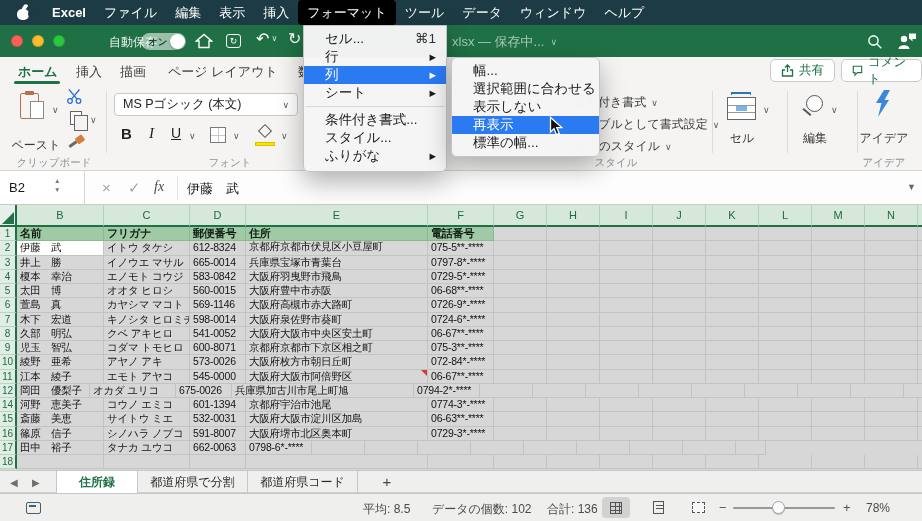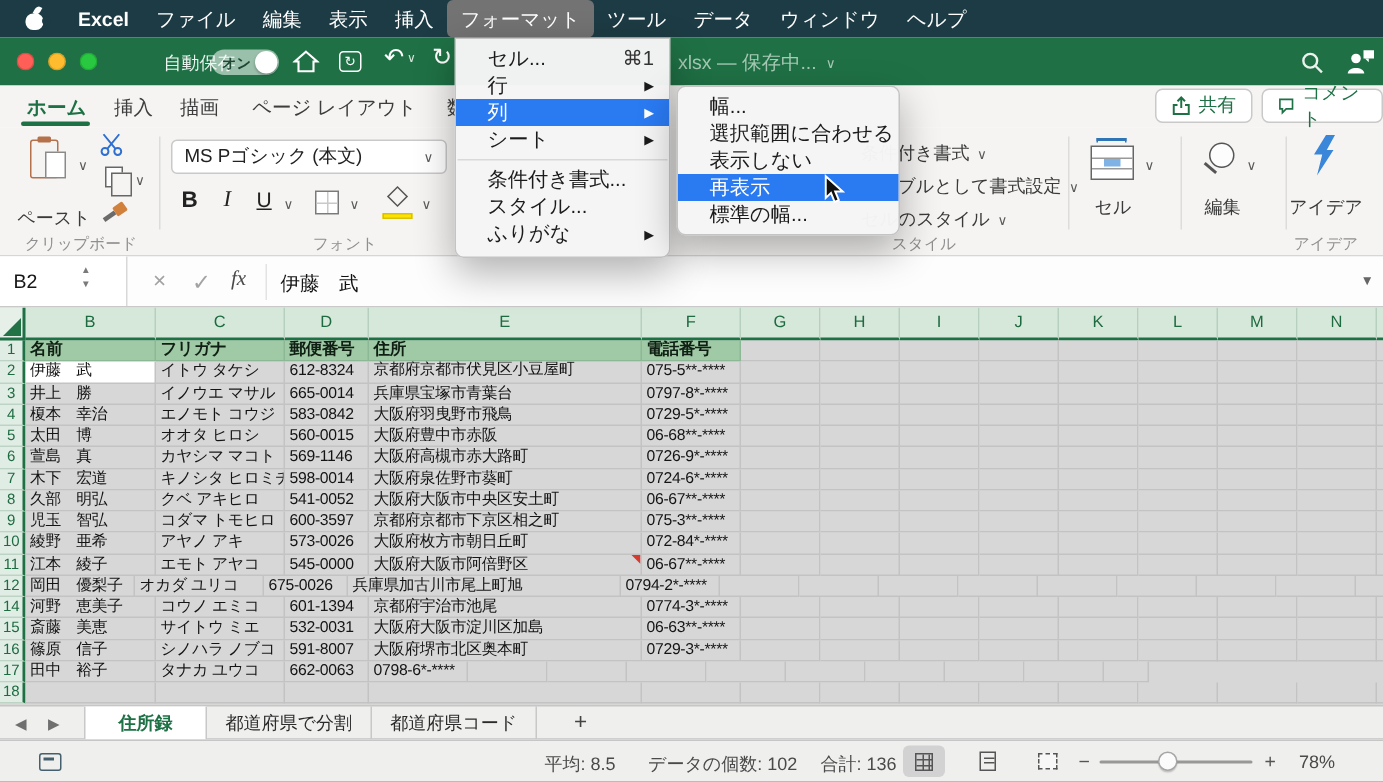--- a/index.html
+++ b/index.html
@@ -9,21 +9,21 @@
 
   
   #menubar{position:absolute;left:0;top:0;width:922px;height:25px;background:#1d3b44;
            display:flex;align-items:center;color:#fff;font-size:13px;padding-left:16px;}
   .apple{position:relative;width:15px;height:16px;margin-right:12px;}
   .apple .body{position:absolute;left:1px;top:4px;width:12px;height:11px;background:#fff;border-radius:5px 5px 5px 5px;}
   .apple .leaf{position:absolute;left:7px;top:-1px;width:4px;height:6px;background:#fff;border-radius:60% 0 60% 0;transform:rotate(30deg);}
   .apple .bite{position:absolute;right:-3px;top:6px;width:6px;height:6px;background:#1d3b44;border-radius:50%;}
   .mb-item{padding:0 9px;height:25px;line-height:25px;border-radius:4px;white-space:nowrap;}
   .mb-bold{font-weight:bold;}
-  .mb-active{background:#737373;}
+  .mb-active{background:#000000;}
 
   
   #titlebar{position:absolute;left:0;top:25px;width:922px;height:32px;background:#1f7145;}
   .light{position:absolute;top:10px;width:12px;height:12px;border-radius:50%;border:1px solid rgba(0,0,0,.15);}
   .l-red{left:11px;background:#ff5f57;} .l-yel{left:32px;background:#febc2e;} .l-grn{left:53px;background:#28c840;}
   .autosave-lbl{position:absolute;left:88px;top:9px;font-size:12px;color:#eaf3ee;margin-left:21px;}
   .toggle{position:absolute;left:141px;top:8px;width:45px;height:17px;border-radius:9px;background:rgba(255,255,255,.55);}
   .tog-txt{position:absolute;left:7px;top:3px;font-size:9.5px;color:#1d4733;font-weight:bold;}
   .tog-knob{position:absolute;right:1px;top:1px;width:15px;height:15px;border-radius:50%;background:#fff;box-shadow:0 1px 2px rgba(0,0,0,.3);}
   .tb-icon{position:absolute;color:#fff;display:flex;align-items:center;}
@@ -491,21 +491,21 @@
           <div class="cell" style="width: 53px;"></div>
           <div class="cell" style="width: 53px;"></div>
           <div class="cell" style="width: 53px;"></div>
           <div class="cell" style="width: 53px;"></div>
           <div class="cell" style="width: 30px;"></div>
         </div>
         <div class="grow" style="height: 14.25px;">
           <div class="row-hdr">9</div>
           <div class="cell" style="width: 87px;">児玉　智弘</div>
           <div class="cell" style="width: 86px;">コダマ トモヒロ</div>
-          <div class="cell" style="width: 56px;">600-3597</div>
+          <div class="cell" style="width: 56px;">600-8071</div>
           <div class="cell" style="width: 182px;">京都府京都市下京区相之町</div>
           <div class="cell" style="width: 66px;">075-3**-****</div>
           <div class="cell" style="width: 53px;"></div>
           <div class="cell" style="width: 53px;"></div>
           <div class="cell" style="width: 53px;"></div>
           <div class="cell" style="width: 53px;"></div>
           <div class="cell" style="width: 53px;"></div>
           <div class="cell" style="width: 53px;"></div>
           <div class="cell" style="width: 53px;"></div>
           <div class="cell" style="width: 53px;"></div>

